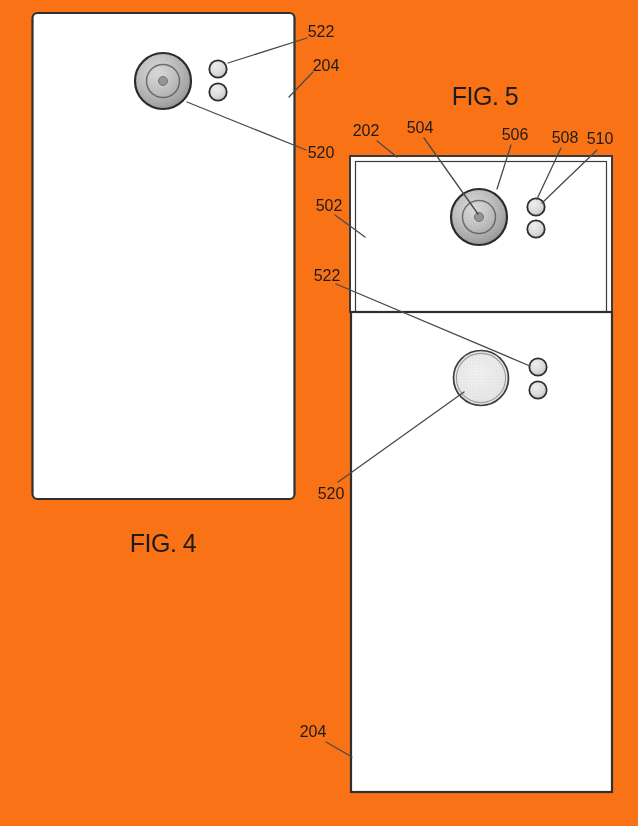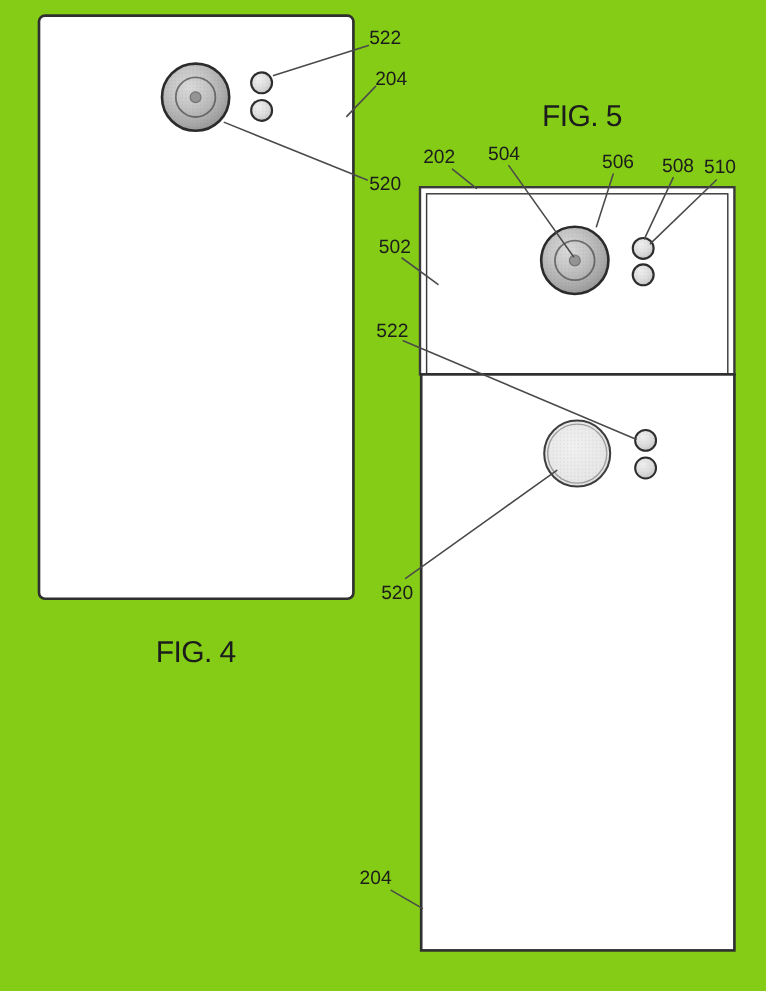--- a/index.html
+++ b/index.html
@@ -4,21 +4,21 @@
 <style>
   html, body {
     margin: 0;
     padding: 0;
     background: #ffffff;
   }
   .page {
     position: relative;
     width: 638px;
     height: 826px;
-    background: #84cc16;
+    background: #f97316;
     overflow: hidden;
     font-family: "Liberation Sans", sans-serif;
   }
   svg { display: block; }
   .callout {
     font-family: "Liberation Sans", sans-serif;
     font-size: 16px;
     text-anchor: middle;
   }
   .caption {

